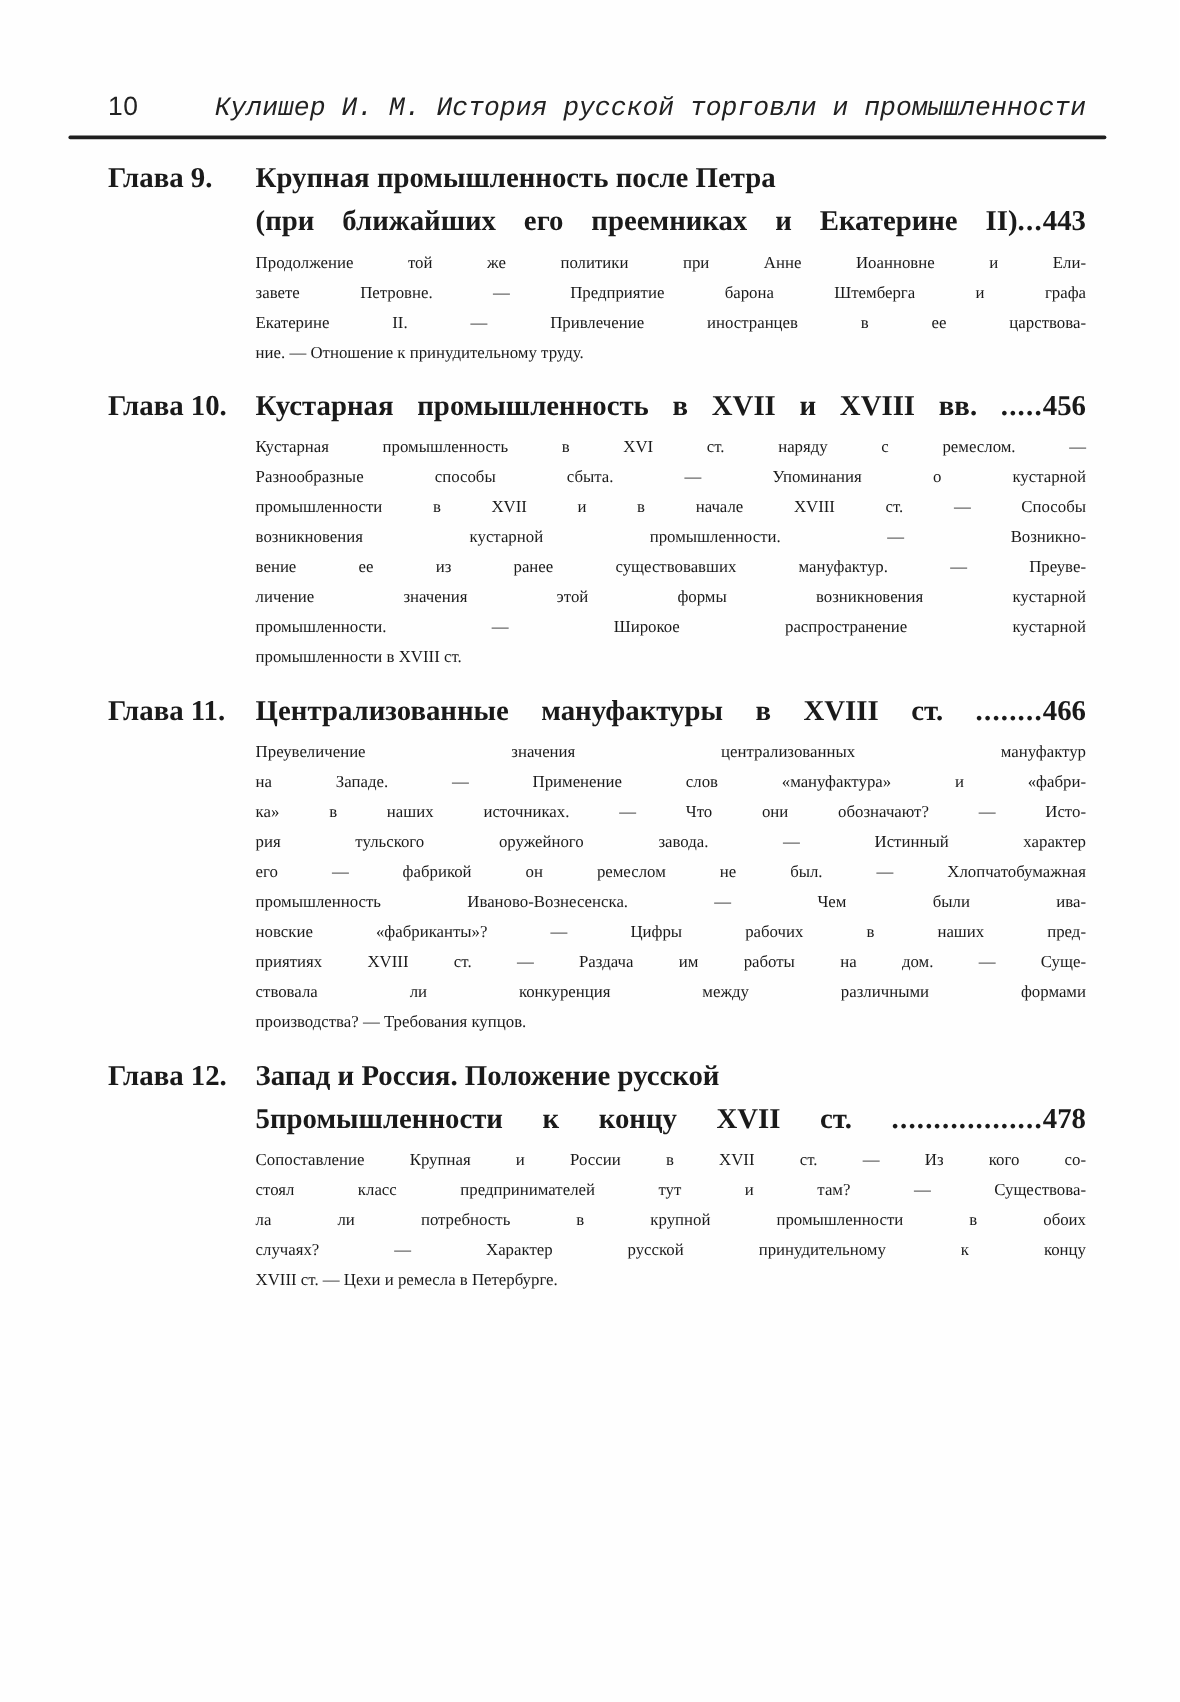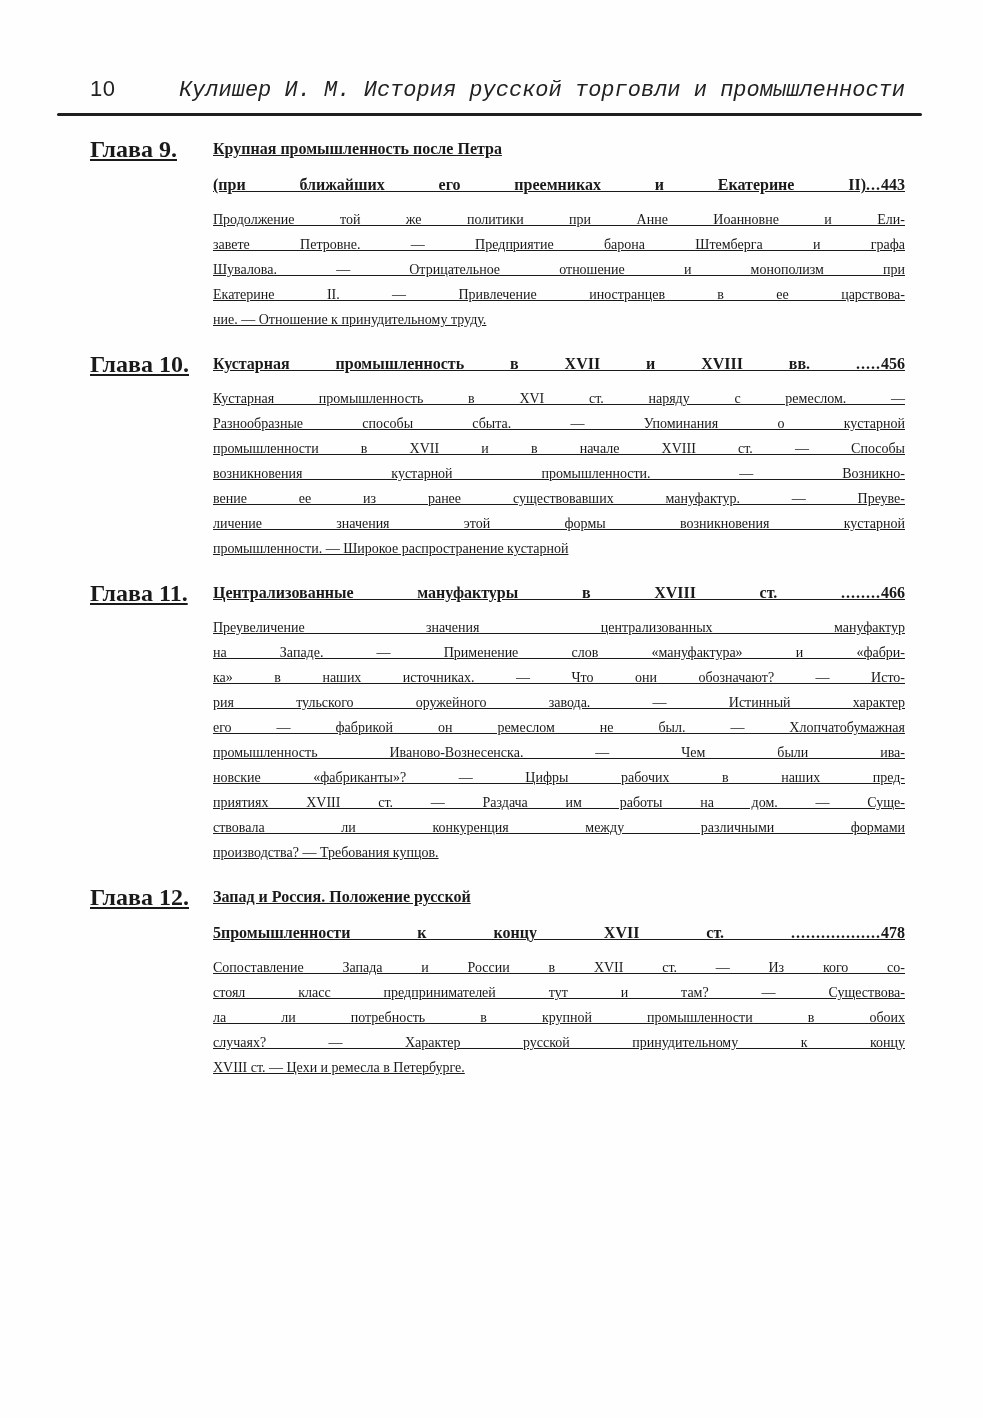--- a/index.html
+++ b/index.html
@@ -30,36 +30,36 @@
   }
   .page-number { font-style: normal; letter-spacing: 0.5px; }
   .running-title { font-style: italic; font-weight: 500; font-family: Liberation Mono, monospace; }
   .header-rule {
     height: 3px;
     background: #1f1f1f;
     border-radius: 2px;
     margin: 9px -17px 0 -33px;
   }
   
-  .toc { margin-top: 15px; text-decoration: underline; }
+  .toc { margin-top: 15px; }
   .toc-entry {
     display: grid;
     grid-template-columns: 123px 1fr;
     margin-bottom: 14px;
   }
   .chapter-label {
     font-weight: 700;
     font-size: 24px;
     line-height: 36px;
     white-space: nowrap;
   }
   .entry-content { min-width: 0; }
   .title-line {
     font-weight: 700;
-    font-size: 16px;
+    font-size: 24px;
     line-height: 36px;
   }
   .title-line.last {
     text-align: justify;
     text-align-last: justify;
   }
   .leader { letter-spacing: 1px; }
   .pg { white-space: nowrap; }
   .summary {
     margin-top: 4px;
@@ -92,21 +92,20 @@
       <div class="entry-content">
         <div>
           <div>
               <div class="title-line">Крупная промышленность после Петра</div>
             </div>
           <div class="title-line last"><span class="tt">(при ближайших его преемниках и Екатерине II)</span><span class="leader">...</span><span class="pg">443</span></div>
         </div>
         <div class="summary">
             <div class="desc-line">Продолжение той же политики при Анне Иоанновне и Ели-</div>
             <div class="desc-line">завете Петровне. — Предприятие барона Штемберга и графа</div>
-            <div class="desc-line">Шувалова. — Отрицательное отношение и монополизм при</div>
             <div class="desc-line">Екатерине II. — Привлечение иностранцев в ее царствова-</div>
             <div class="desc-line">ние. — Отношение к принудительному труду.</div>
           </div>
       </div>
     </section>
 
     <section class="toc-entry">
       <div class="chapter-label">Глава 10.</div>
       <div class="entry-content">
         <div>
@@ -114,20 +113,21 @@
           <div class="title-line last"><span class="tt">Кустарная промышленность в XVII и XVIII вв. </span><span class="leader">.....</span><span class="pg">456</span></div>
         </div>
         <div class="summary">
             <div class="desc-line">Кустарная промышленность в XVI ст. наряду с ремеслом. —</div>
             <div class="desc-line">Разнообразные способы сбыта. — Упоминания о кустарной</div>
             <div class="desc-line">промышленности в XVII и в начале XVIII ст. — Способы</div>
             <div class="desc-line">возникновения кустарной промышленности. — Возникно-</div>
             <div class="desc-line">вение ее из ранее существовавших мануфактур. — Преуве-</div>
             <div class="desc-line">личение значения этой формы возникновения кустарной</div>
             <div class="desc-line">промышленности. — Широкое распространение кустарной</div>
+            <div class="desc-line">промышленности в XVIII ст.</div>
           </div>
       </div>
     </section>
 
     <section class="toc-entry">
       <div class="chapter-label">Глава 11.</div>
       <div class="entry-content">
         <div>
           <div></div>
           <div class="title-line last"><span class="tt">Централизованные мануфактуры в XVIII ст. </span><span class="leader">........</span><span class="pg">466</span></div>
@@ -150,21 +150,21 @@
     <section class="toc-entry">
       <div class="chapter-label">Глава 12.</div>
       <div class="entry-content">
         <div>
           <div>
               <div class="title-line">Запад и Россия. Положение русской</div>
             </div>
           <div class="title-line last"><span class="tt">5промышленности к концу XVII ст. </span><span class="leader">..................</span><span class="pg">478</span></div>
         </div>
         <div class="summary">
-            <div class="desc-line">Сопоставление Запада и России в XVII ст. — Из кого со-</div>
+            <div class="desc-line">Сопоставление Крупная и России в XVII ст. — Из кого со-</div>
             <div class="desc-line">стоял класс предпринимателей тут и там? — Существова-</div>
             <div class="desc-line">ла ли потребность в крупной промышленности в обоих</div>
             <div class="desc-line">случаях? — Характер русской принудительному к концу</div>
             <div class="desc-line">XVIII ст. — Цехи и ремесла в Петербурге.</div>
           </div>
       </div>
     </section>
 
   </div>
 </div>

